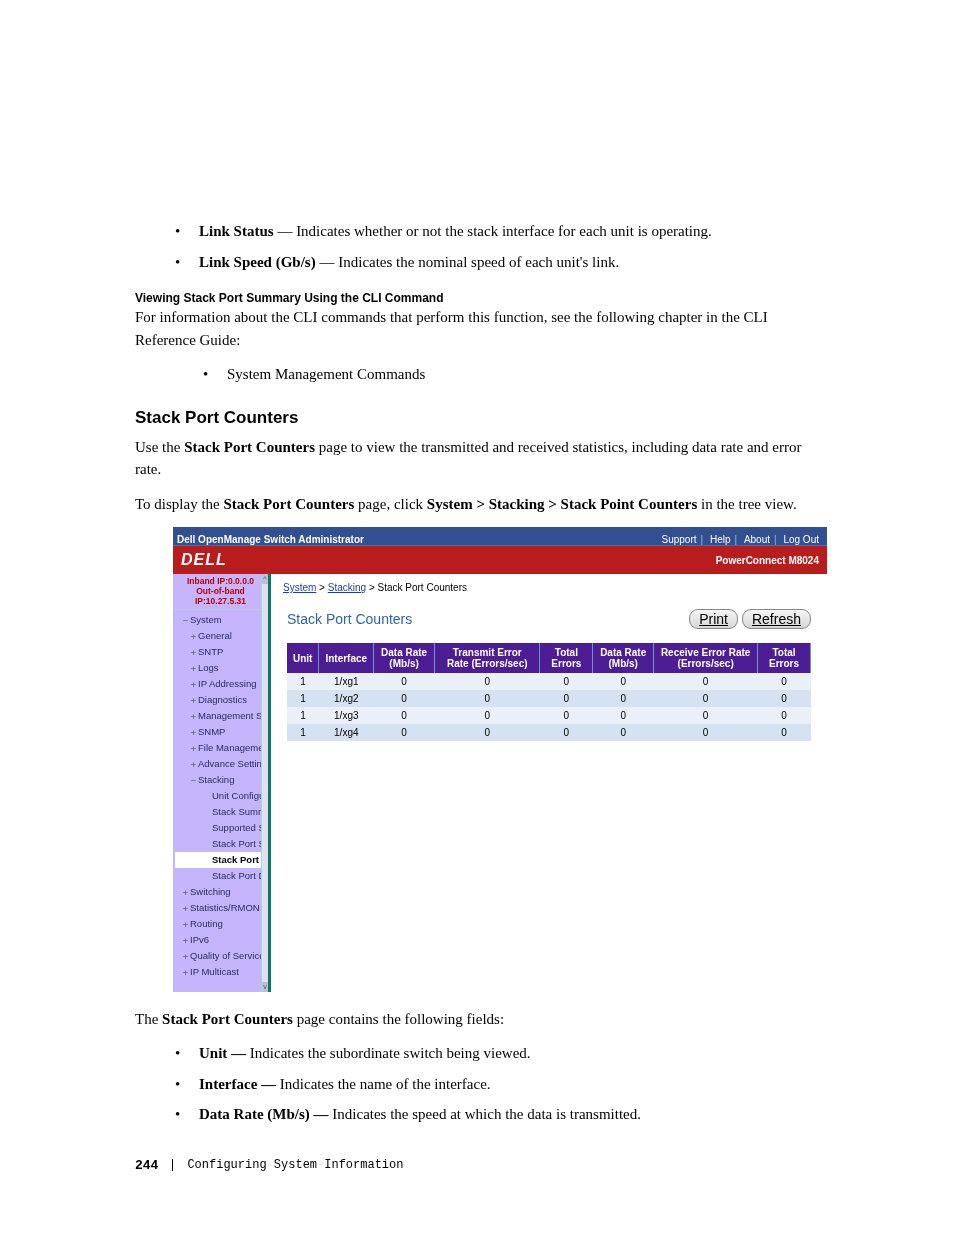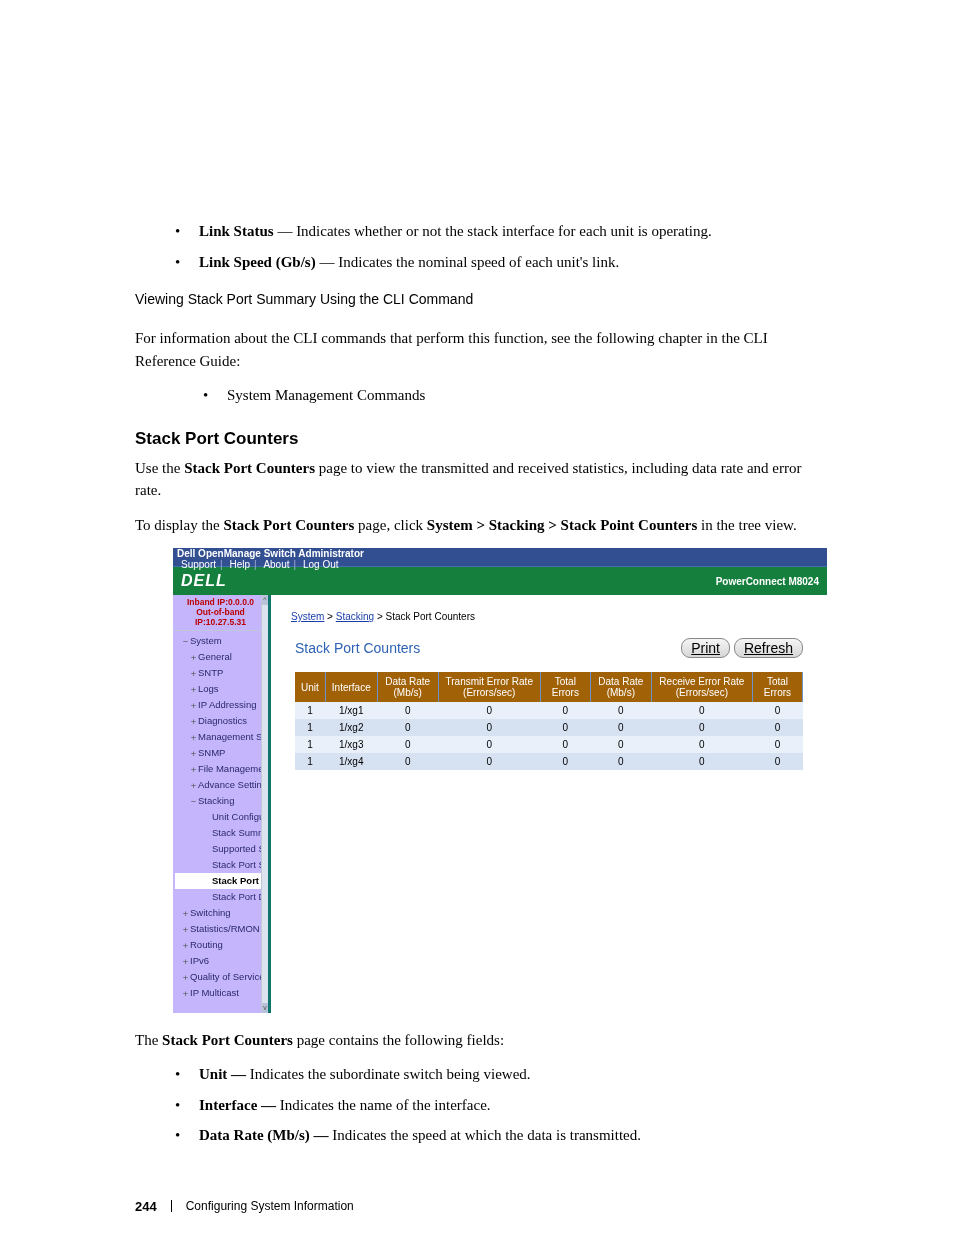--- a/index.html
+++ b/index.html
@@ -32,23 +32,23 @@
     position: absolute;
     left: 0;
     top: 0;
   }
   ul.bullets.inner {
     margin-left: 68px;
   }
   .bold { font-weight: bold; }
   .heading-small {
     font-family: Arial, Helvetica, sans-serif;
-    font-weight: normal;
-    font-size: 14px;
-    margin: 14px 0 20px 0;
+    font-weight: bold;
+    font-size: 12px;
+    margin: 14px 0 1px 0;
   }
   .heading-section {
     font-family: Arial, Helvetica, sans-serif;
     font-weight: bold;
     font-size: 17px;
     margin: 22px 0 8px 0;
   }
   p.body {
     margin: 0 12px 12px 0;
     line-height: 1.5;
@@ -65,30 +65,29 @@
     width: 654px;
     margin: 0 0 16px 38px;
     font-family: Tahoma, Arial, sans-serif;
     font-size: 10px;
     color: #fff;
     background: #fff;
   }
   .shot-top {
     background: #324f91;
     display: flex;
-    align-items: flex-start;
+    align-items: flex-end;
     height: 18px;
     padding: 0 4px;
-    flex-direction: column;
   }
   .shot-top .title { font-weight: bold; flex: 1; font-size: 10px; }
   .shot-top .links span { margin: 0 4px; color: #fff; font-size: 10px; }
   .shot-top .links .sep { color: #9fb0d6; margin: 0; }
   .shot-brand {
-    background: #15803d;
+    background: #b91c1c;
     height: 28px;
     display: flex;
     align-items: center;
     padding: 0 8px;
     border-top: 1px solid #486bb0;
   }
   .shot-brand .logo {
     font-style: italic;
     font-weight: bold;
     font-size: 16px;
@@ -149,21 +148,21 @@
   }
   .side-scroll .up, .side-scroll .dn {
     height: 10px;
     background: #b8c3d9;
     font-size: 7px;
     text-align: center;
     line-height: 10px;
     color: #555;
   }
   .side-scroll .dn { position: absolute; bottom: 0; left: 0; right: 0; }
-  .shot-main { flex: 1; padding: 12px; }
+  .shot-main { flex: 1; padding: 4px; }
   .crumbs {
     font-size: 10px;
     padding: 4px 8px;
     color: #000;
   }
   .crumbs a { color: #1a3faa; text-decoration: underline; }
   .content-pad { padding: 12px 12px 0 12px; }
   .panel-title {
     color: #2d62b5;
     font-size: 14px;
@@ -183,39 +182,39 @@
     margin-left: 4px;
     text-decoration: underline;
   }
   table.counters {
     width: 100%;
     border-collapse: collapse;
     margin-top: 14px;
     font-size: 10px;
   }
   table.counters th {
-    background: #a16207;
+    background: #4c1d95;
     color: #fff;
-    font-weight: normal;
+    font-weight: bold;
     padding: 4px 6px;
     text-align: center;
     border-right: 1px solid #6b93c8;
     line-height: 1.1;
   }
   table.counters td {
     text-align: center;
     padding: 3px 6px;
     color: #000;
   }
   table.counters tr.ra td { background: #eaf0f9; }
   table.counters tr.rb td { background: #d6e1f1; }
 
   .footer {
-    margin-top: 52px;
-    font-family: Liberation Sans, sans-serif;
+    margin-top: 32px;
+    font-family: Liberation Mono, monospace;
     font-size: 12px;
     display: flex;
     align-items: center;
   }
   .footer .pn { font-weight: bold; font-size: 13px; margin-right: 14px; }
   .footer .bar {
     display: inline-block;
     width: 1px;
     height: 12px;
     background: #000;

